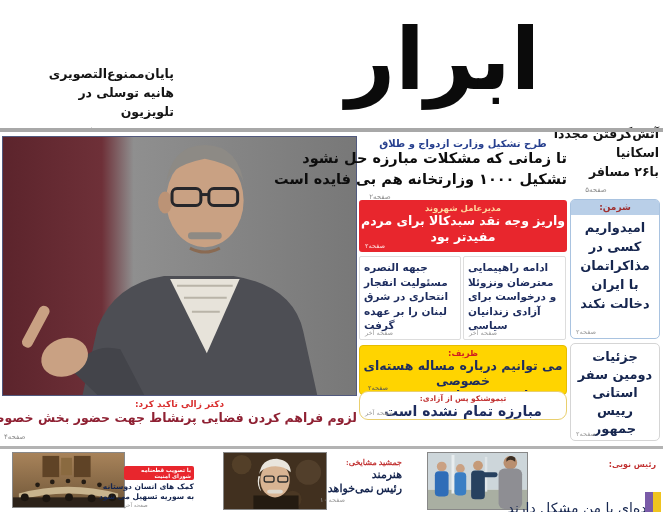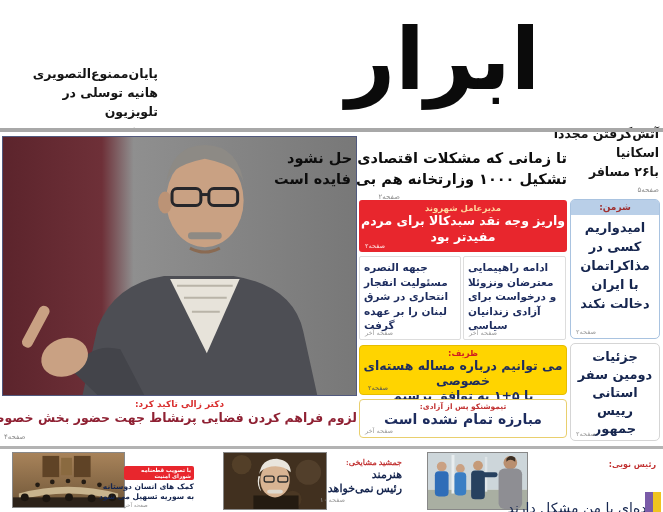--- a/index.html
+++ b/index.html
@@ -3,23 +3,23 @@
 <meta charset="utf-8">
 <style>
   html,body{margin:0;padding:0;background:#e9e9e9;}
   #page{position:relative;width:663px;height:512px;background:#ffffff;overflow:hidden;
         font-family:"DejaVu Sans",sans-serif;direction:rtl;}
   .abs{position:absolute;}
   
   .logo{top:-10px;left:318px;width:250px;height:138px;text-align:center;
         font-size:86px;font-weight:bold;color:#0b0b0b;line-height:138px;letter-spacing:-2px;}
   .teaser{font-weight:bold;color:#141414;font-size:12.5px;line-height:19px;text-align:right;}
-  .teaser-left{left:16px;top:64px;width:142px;}
+  .teaser-left{left:32px;top:64px;width:142px;}
   .teaser-right{left:533px;top:76px;width:126px;margin-top:48px;}
-  .pageref{font-size:7px;color:#8a8a8a;font-weight:normal;text-align:right;}
+  .pageref{font-size:7px;color:#8a8a8a;font-weight:normal;text-align:center;}
   .issue-block{left:182px;top:100px;width:270px;text-align:right;color:#2b2b2b;
                font-size:8.5px;font-weight:bold;line-height:12px;}
   .rule{left:0;width:663px;background:#a8a8a8;}
   .rule-top{top:128px;height:4px;}
   .rule-bottom{top:446px;height:3px;background:#b3b3b3;}
   
   .mainphoto{left:2px;top:136px;width:355px;height:260px;border:1px solid #51597e;box-sizing:border-box;}
   .mainphoto svg{display:block;width:100%;height:100%;}
   .zali-kicker{left:2px;top:399px;width:355px;text-align:center;font-size:9px;font-weight:bold;color:#d93030;}
   .zali-headline{left:2px;top:410px;width:355px;text-align:center;font-size:12.5px;font-weight:bold;
@@ -39,22 +39,22 @@
   .pairbox .t{display:block;padding:3px 4px 0 4px;text-align:left;font-size:10.5px;font-weight:bold;
               color:#1d2c5e;line-height:14.5px;}
   .pairbox .p{position:absolute;left:5px;bottom:2px;font-size:6.5px;color:#999;}
   .pair-right{left:463px;width:103px;}
   .pair-left{left:359px;width:102px;}
   .yellowbox{left:359px;top:345px;width:208px;height:50px;background:#ffd400;border:1px solid #e6bd00;
              border-radius:4px;box-sizing:border-box;}
   .yellowbox .k{display:block;text-align:center;font-size:8.5px;font-weight:bold;color:#d02020;padding-top:2px;}
   .yellowbox .l{display:block;text-align:center;font-size:12.5px;font-weight:bold;color:#1d2c5e;line-height:15px;}
   .yellowbox .p{position:absolute;left:8px;bottom:2px;font-size:6.5px;color:#555;}
-  .tymobox{left:359px;top:399px;width:208px;height:39px;background:#fff;border:1px solid #e9cf6e;
-           border-radius:4px;box-sizing:border-box;}
+  .tymobox{left:359px;top:391px;width:208px;height:29px;background:#fff;border:1px solid #e9cf6e;
+           border-radius:9px;box-sizing:border-box;}
   .tymobox .k{display:block;text-align:center;font-size:7.5px;font-weight:bold;color:#c23333;padding-top:2px;}
   .tymobox .l{display:block;text-align:center;font-size:14px;font-weight:bold;color:#1d2c5e;}
   .tymobox .p{position:absolute;left:5px;bottom:2px;font-size:6.5px;color:#999;}
   
   .shermanbox{left:570px;top:199px;width:90px;height:140px;background:#fff;border:1.5px solid #a9c3e0;
               border-radius:5px;box-sizing:border-box;}
   .shermanbox .h{display:block;background:#b9cfe8;border-radius:3px 3px 0 0;height:15px;line-height:15px;
                  text-align:center;font-size:9px;font-weight:bold;color:#a03030;}
   .shermanbox .t{display:block;padding:3px 5px 0 5px;text-align:center;font-size:13px;font-weight:bold;
                  color:#16264f;line-height:19px;}
@@ -135,21 +135,22 @@
       <path d="M95 260 L70 236 Q88 206 118 214 L142 260 Z" fill="#43444a"></path>
       <ellipse cx="62" cy="222" rx="24" ry="19" fill="#c9a183" transform="rotate(-20 62 222)"></ellipse>
       <rect x="28" y="168" width="11" height="46" rx="5" fill="#c9a183" transform="rotate(28 33 190)"></rect>
     </svg>
   </div>
 
   <div class="abs zali-kicker">دکتر زالی تاکید کرد:</div>
   <div class="abs zali-headline">لزوم فراهم کردن فضایی پرنشاط جهت حضور بخش خصوصی در عرصه‌سلامت</div>
   <div class="abs pageref zali-pageref">صفحه۴</div>
 
-  <div class="abs lead-line">تا زمانی که مشکلات اقتصادی حل نشود</div>
+  <div class="abs lead-kicker">طرح تشکیل وزارت ازدواج و طلاق</div>
+  <div class="abs lead-line">تا زمانی که مشکلات مبارزه حل نشود</div>
   <div class="abs lead-line lead-line2">تشکیل ۱۰۰۰ وزارتخانه هم بی فایده است</div>
   <div class="abs pageref lead-pageref">صفحه۲</div>
 
   <div class="abs redbox">
     <span class="k">مدیرعامل شهروند</span>
     <span class="l">واریز وجه نقد سبدکالا برای مردم</span>
     <span class="l">مفیدتر بود</span>
     <span class="p">صفحه۲</span>
   </div>
 

